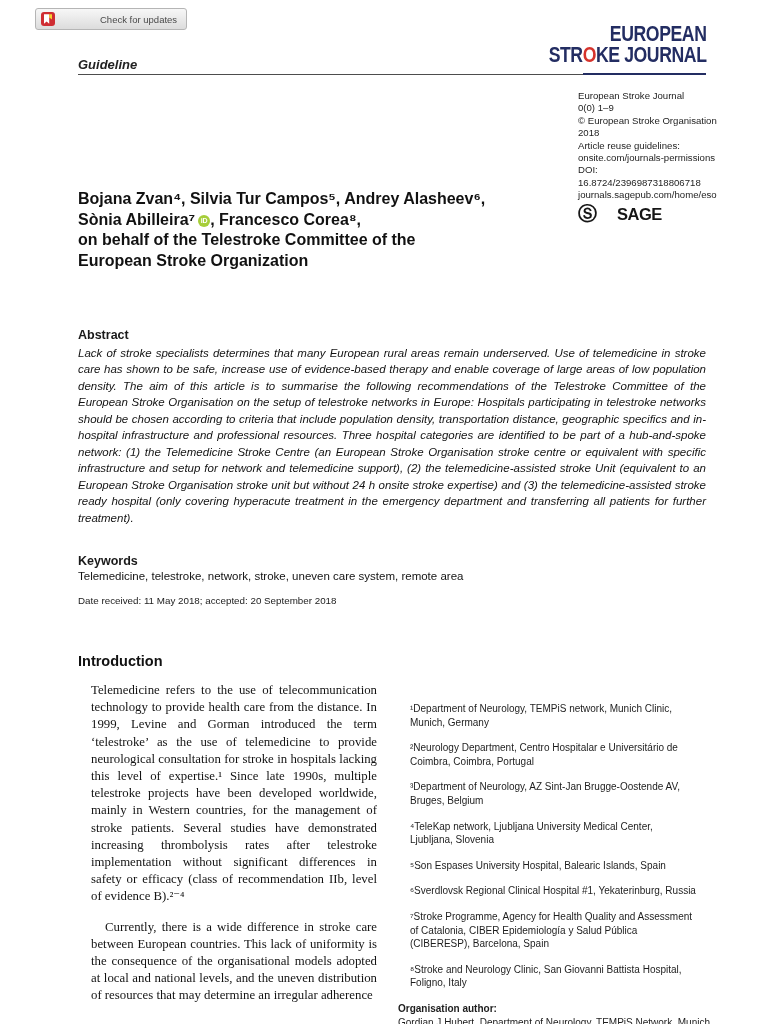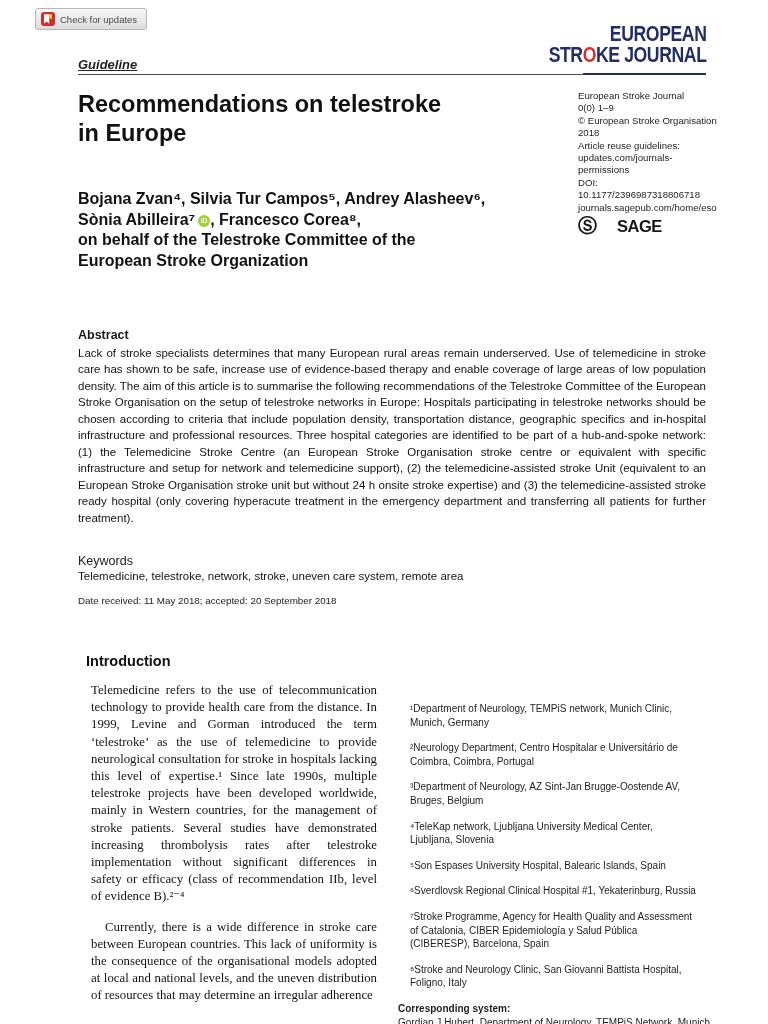--- a/index.html
+++ b/index.html
@@ -3,26 +3,26 @@
 <meta charset="utf-8">
 <style>
   html,body{margin:0;padding:0;background:#ffffff;}
   .page{position:relative;width:768px;height:1024px;background:#fff;overflow:hidden;
         font-family:"Liberation Sans","DejaVu Sans",sans-serif;color:#1a1a1a;}
 
   
   .badge{position:absolute;left:35px;top:8px;display:flex;align-items:center;gap:5px;
          padding:3px 9px 3px 5px;background:linear-gradient(#f7f7f7,#dcdcdc);
          border:1px solid #b5b5b5;border-radius:3px;cursor:pointer;}
-  .badge .label{font-size:9.5px;color:#4a4a4a;}
+  .badge .label{font-size:9.5px;color:#4a4a4a;margin-left:40px;}
   .badge svg{display:block;}
 
   
   .guideline{position:absolute;left:78px;top:57px;font-size:13px;font-style:italic;
-             font-weight:600;color:#222;text-decoration:underline;}
+             font-weight:600;color:#222;}
   .rule{position:absolute;left:78px;top:73px;width:628px;height:2px;display:flex;}
   .rule .seg-left{width:505px;height:1.5px;background:#4d4d4d;margin-top:.5px;}
   .rule .seg-right{width:123px;height:2px;background:#232d62;}
 
   
   .logo{position:absolute;right:62px;top:24px;text-align:right;color:#232d62;
         font-weight:800;font-size:21.5px;line-height:21px;letter-spacing:-.5px;
         transform:scaleX(.82);transform-origin:100% 0;}
   .logo .o-red{color:#d6332c;}
 
@@ -41,28 +41,28 @@
   
   .authors{position:absolute;left:78px;top:189px;font-size:16px;font-weight:700;
            line-height:20.5px;color:#111;}
   .orcid{display:inline-block;width:12px;height:12px;border-radius:50%;
          background:#a6ce39;color:#fff;font-size:7px;font-weight:700;line-height:12px;
          text-align:center;vertical-align:2px;margin-left:3px;cursor:pointer;}
 
   
   .abs-head{position:absolute;left:78px;top:328px;font-size:12.5px;font-weight:700;}
   .abs-text{position:absolute;left:78px;top:345px;width:628px;font-size:11.5px;
-            line-height:16.45px;text-align:justify;color:#131313;}
-  .kw-head{position:absolute;left:78px;top:554px;font-size:12.5px;font-weight:400;}
+            line-height:16.45px;text-align:justify;color:#131313;font-style:italic;}
+  .kw-head{position:absolute;left:78px;top:554px;font-size:12.5px;font-weight:700;}
   .kw-text{position:absolute;left:78px;top:570px;width:628px;font-size:11.5px;color:#131313;}
   .dates{position:absolute;left:78px;top:595px;font-size:9.8px;color:#222;}
 
   
   .col-left{position:absolute;left:78px;top:653px;width:312px;}
-  .intro-head{font-size:14.5px;font-weight:700;margin:0 0 12px 8px;color:#111;}
+  .intro-head{font-size:14.5px;font-weight:700;margin:0 0 12px 0;color:#111;}
   .intro-body{font-family:"Liberation Serif","DejaVu Serif",serif;font-size:12.8px;
               line-height:17.2px;text-align:justify;color:#131313;}
   .intro-body p{margin:13px;}
   .intro-body p.indent{text-indent:14px;}
 
   .col-right{position:absolute;left:398px;top:690px;width:312px;font-size:10px;
              line-height:13.6px;color:#1d1d1d;}
   .affil{margin:12px;}
   .corr{margin-top:10px;}
   .corr .corr-head{font-weight:700;}
@@ -88,33 +88,29 @@
   <div class="rule">
     <div class="seg-left"></div>
     <div class="seg-right"></div>
   </div>
 
   <div class="logo">
     <div>EUROPEAN</div>
     <div><span>STR</span><span class="o-red">O</span><span>KE JOURNAL</span></div>
   </div>
 
-  <div class="title">
-    <div>Recommendations on telestroke</div>
-    <div>in Europe</div>
-  </div>
 
   <div class="jinfo">
     <div>European Stroke Journal</div>
     <div>0(0) 1–9</div>
     <div>© European Stroke Organisation</div>
     <div>2018</div>
     <div>Article reuse guidelines:</div>
-    <div class="link">updates.com/journals-permissions</div>
-    <div>DOI: 10.1177/2396987318806718</div>
+    <div class="link">onsite.com/journals-permissions</div>
+    <div>DOI: 16.8724/2396987318806718</div>
     <div class="link">journals.sagepub.com/home/eso</div>
     <div class="sage">
       <span class="s-circle">Ⓢ</span>
       <span class="s-word">SAGE</span>
     </div>
   </div>
 
   <div class="authors">
     <div>Bojana Zvan⁴, Silvia Tur Campos⁵, Andrey Alasheev⁶,</div>
     <div><span>Sònia Abilleira⁷</span><span class="orcid">iD</span><span>, Francesco Corea⁸,</span></div>
@@ -141,19 +137,19 @@
   <div class="col-right">
     <div class="affil">¹Department of Neurology, TEMPiS network, Munich Clinic, Munich, Germany</div>
     <div class="affil">²Neurology Department, Centro Hospitalar e Universitário de Coimbra, Coimbra, Portugal</div>
     <div class="affil">³Department of Neurology, AZ Sint-Jan Brugge-Oostende AV, Bruges, Belgium</div>
     <div class="affil">⁴TeleKap network, Ljubljana University Medical Center, Ljubljana, Slovenia</div>
     <div class="affil">⁵Son Espases University Hospital, Balearic Islands, Spain</div>
     <div class="affil">⁶Sverdlovsk Regional Clinical Hospital #1, Yekaterinburg, Russia</div>
     <div class="affil">⁷Stroke Programme, Agency for Health Quality and Assessment of Catalonia, CIBER Epidemiología y Salud Pública (CIBERESP), Barcelona, Spain</div>
     <div class="affil">⁸Stroke and Neurology Clinic, San Giovanni Battista Hospital, Foligno, Italy</div>
     <div class="corr">
-      <div class="corr-head">Corresponding system:</div>
+      <div class="corr-head">Organisation author:</div>
       <div>Gordian J Hubert, Department of Neurology, TEMPiS Network, Munich Clinic, Sanatoriumsplatz 2, 81545 Munich, Germany.</div>
       <div class="email">Email: gordian.hubert@muenchen-klinik.de</div>
     </div>
   </div>
 
 </div>
 
 </body></html>

